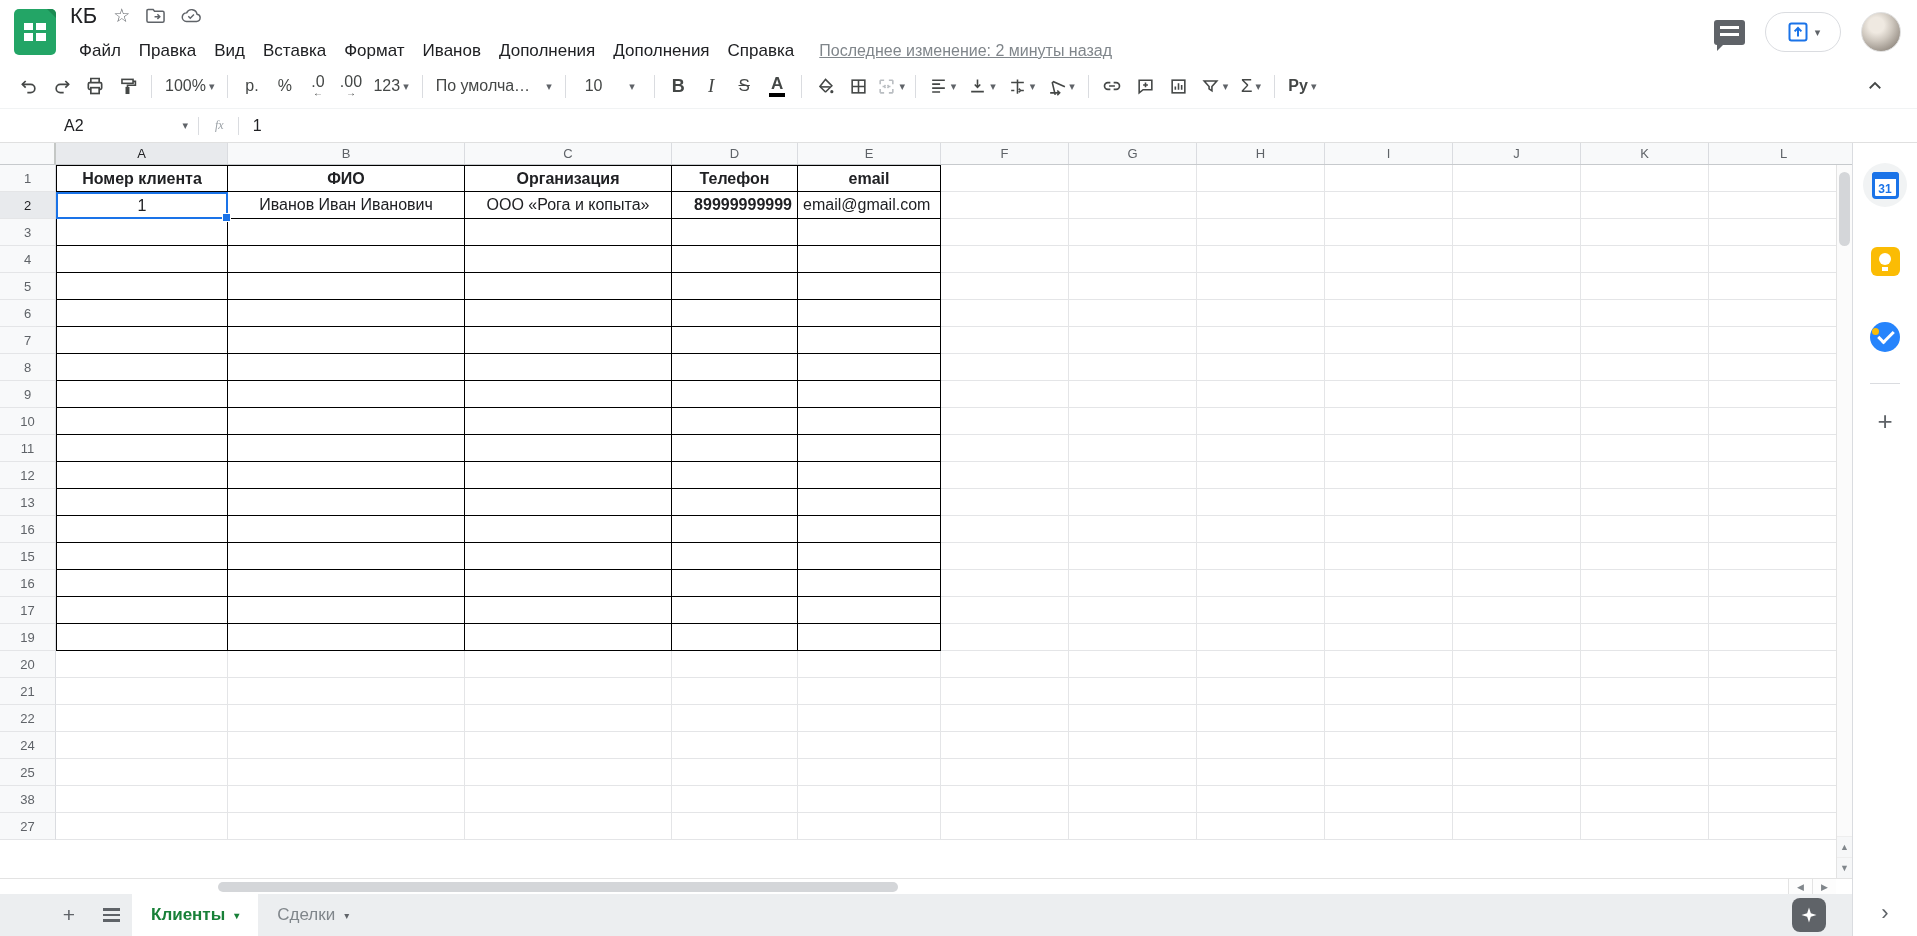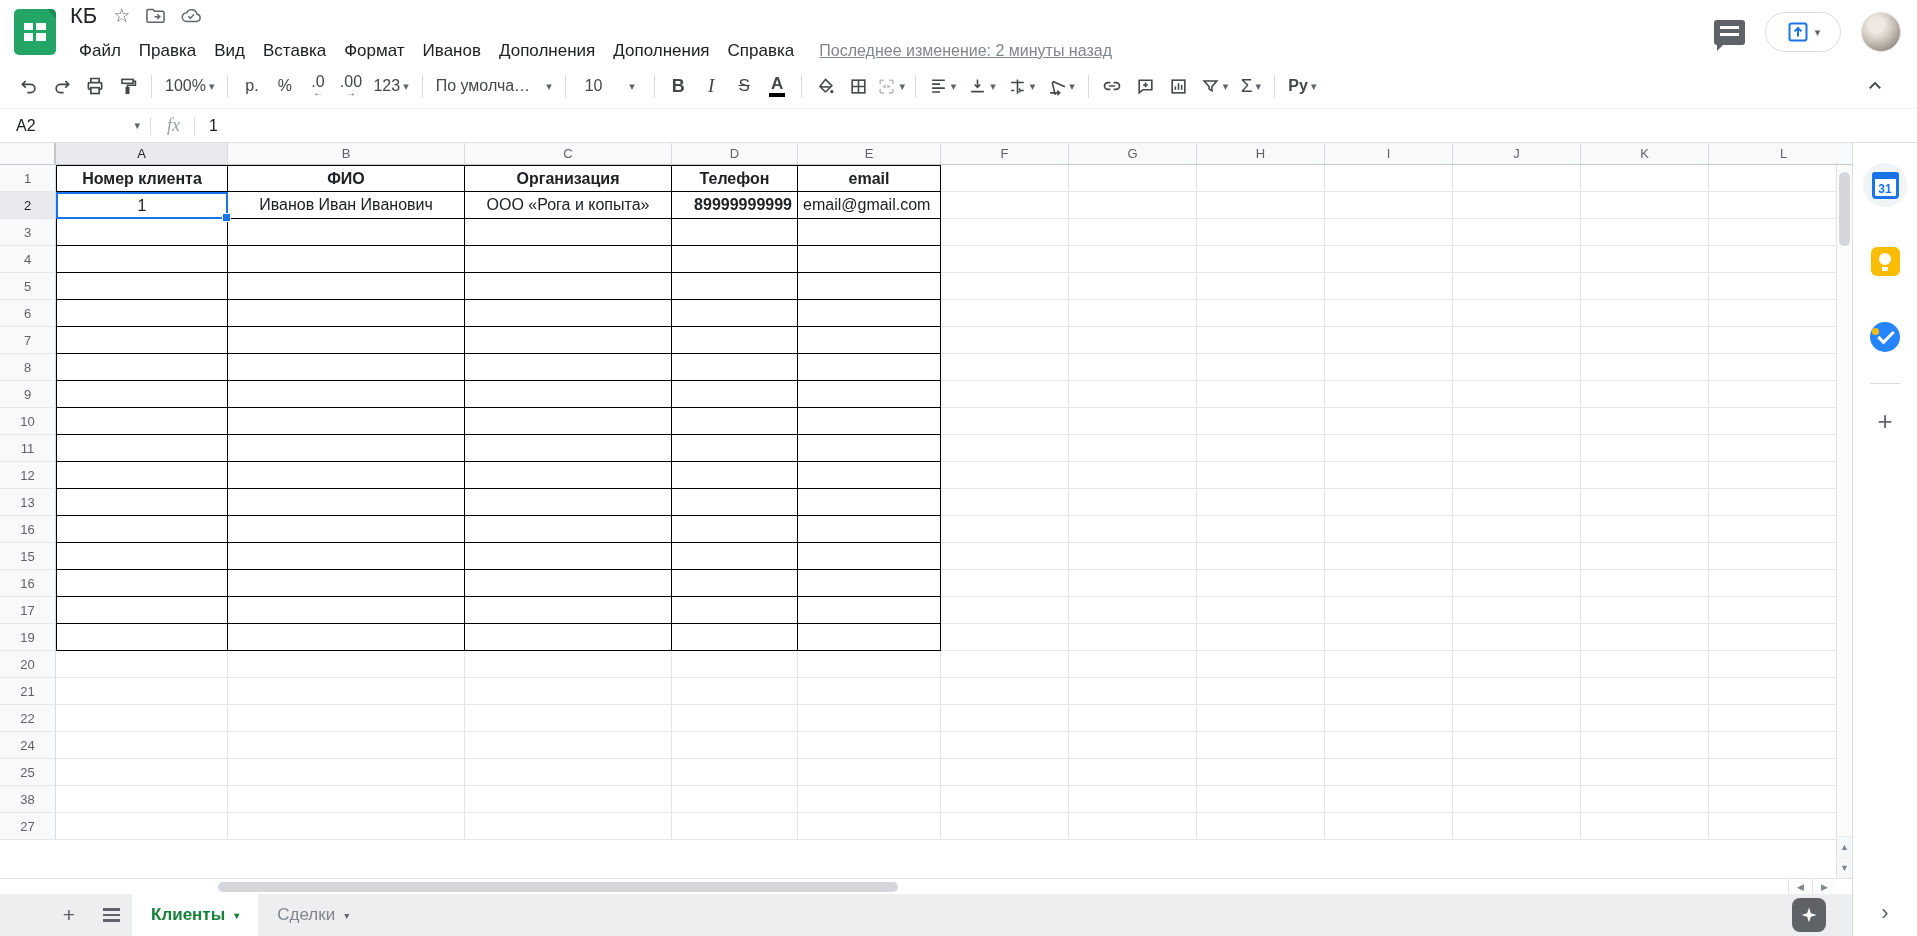--- a/index.html
+++ b/index.html
@@ -39,22 +39,22 @@
   .s-ico { text-decoration:line-through; font-size:17px; }
   .a-ico { font-size:17px; font-weight:600; border-bottom:4px solid #000; line-height:1.1; padding:0 2px; }
   .disabled { color:#b9bdc1; }
   .disabled svg * { stroke:#b9bdc1 !important; }
   .dec-stack { display:flex; flex-direction:column; align-items:center; line-height:1; }
   .dec-stack .arr { font-size:10px; margin-top:-2px; }
   .collapse-btn { margin-left:auto; margin-right:14px; }
 
   
   .formula-bar { height:35px; display:flex; align-items:center; border-top:1px solid #f1f3f4; border-bottom:1px solid #e0e0e0; background:#fff; }
-  .name-box { width:150px; display:flex; align-items:center; justify-content:space-between; padding:0 10px 0 16px; font-size:16px; color:#202124; }
-  .fx { font-family:"Liberation Serif", serif; font-style:italic; font-size:18px; color:#9aa0a6; margin:0 14px 0 16px; }
+  .name-box { width:150px; display:flex; align-items:center; justify-content:space-between; padding:0 10px 0 16px; font-size:16px; color:#202124;margin-left:48px; }
+  .fx { font-family:"Liberation Serif", serif; font-style:italic; font-size:12px; color:#9aa0a6; margin:0 14px 0 16px; }
   .fbar-sep { width:1px; height:18px; background:#dadce0; }
   .fbar-value { margin-left:14px; font-size:16px; color:#202124; }
 
   
   .main { display:flex; height:793px; }
   .left { flex:1; display:flex; flex-direction:column; position:relative; min-width:0; }
 
   .col-header-row { height:22px; display:flex; background:#f8f9fa; border-bottom:1px solid #c7cacd; flex:none; }
   .corner { width:56px; flex:none; background:#f8f9fa; border-right:2px solid #c4c7c5; }
   .col-h { flex:none; display:flex; align-items:center; justify-content:center; font-size:13px; color:#5f6368; border-right:1px solid #dadce0; }

